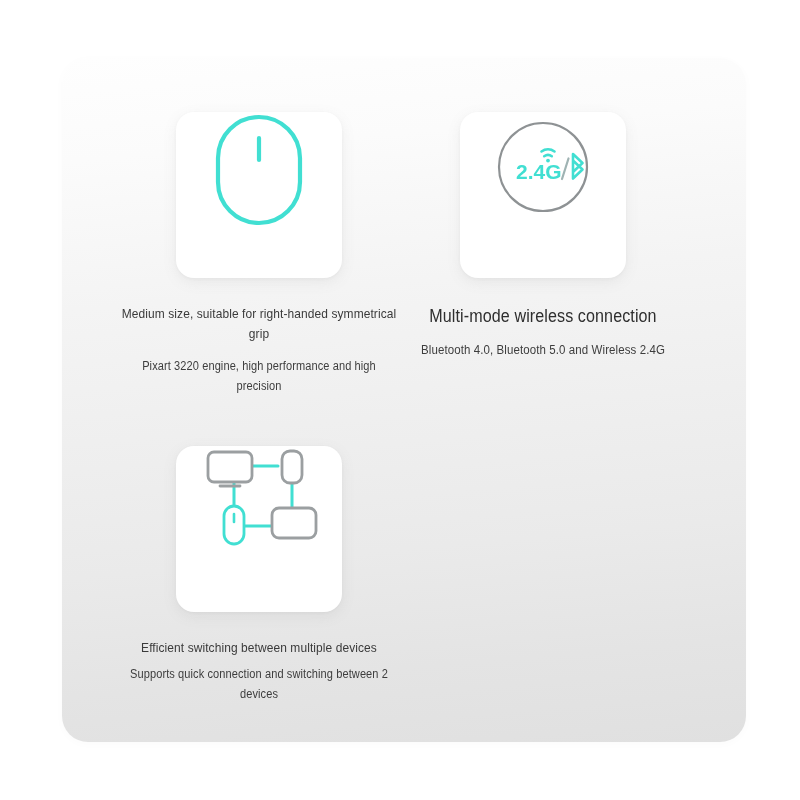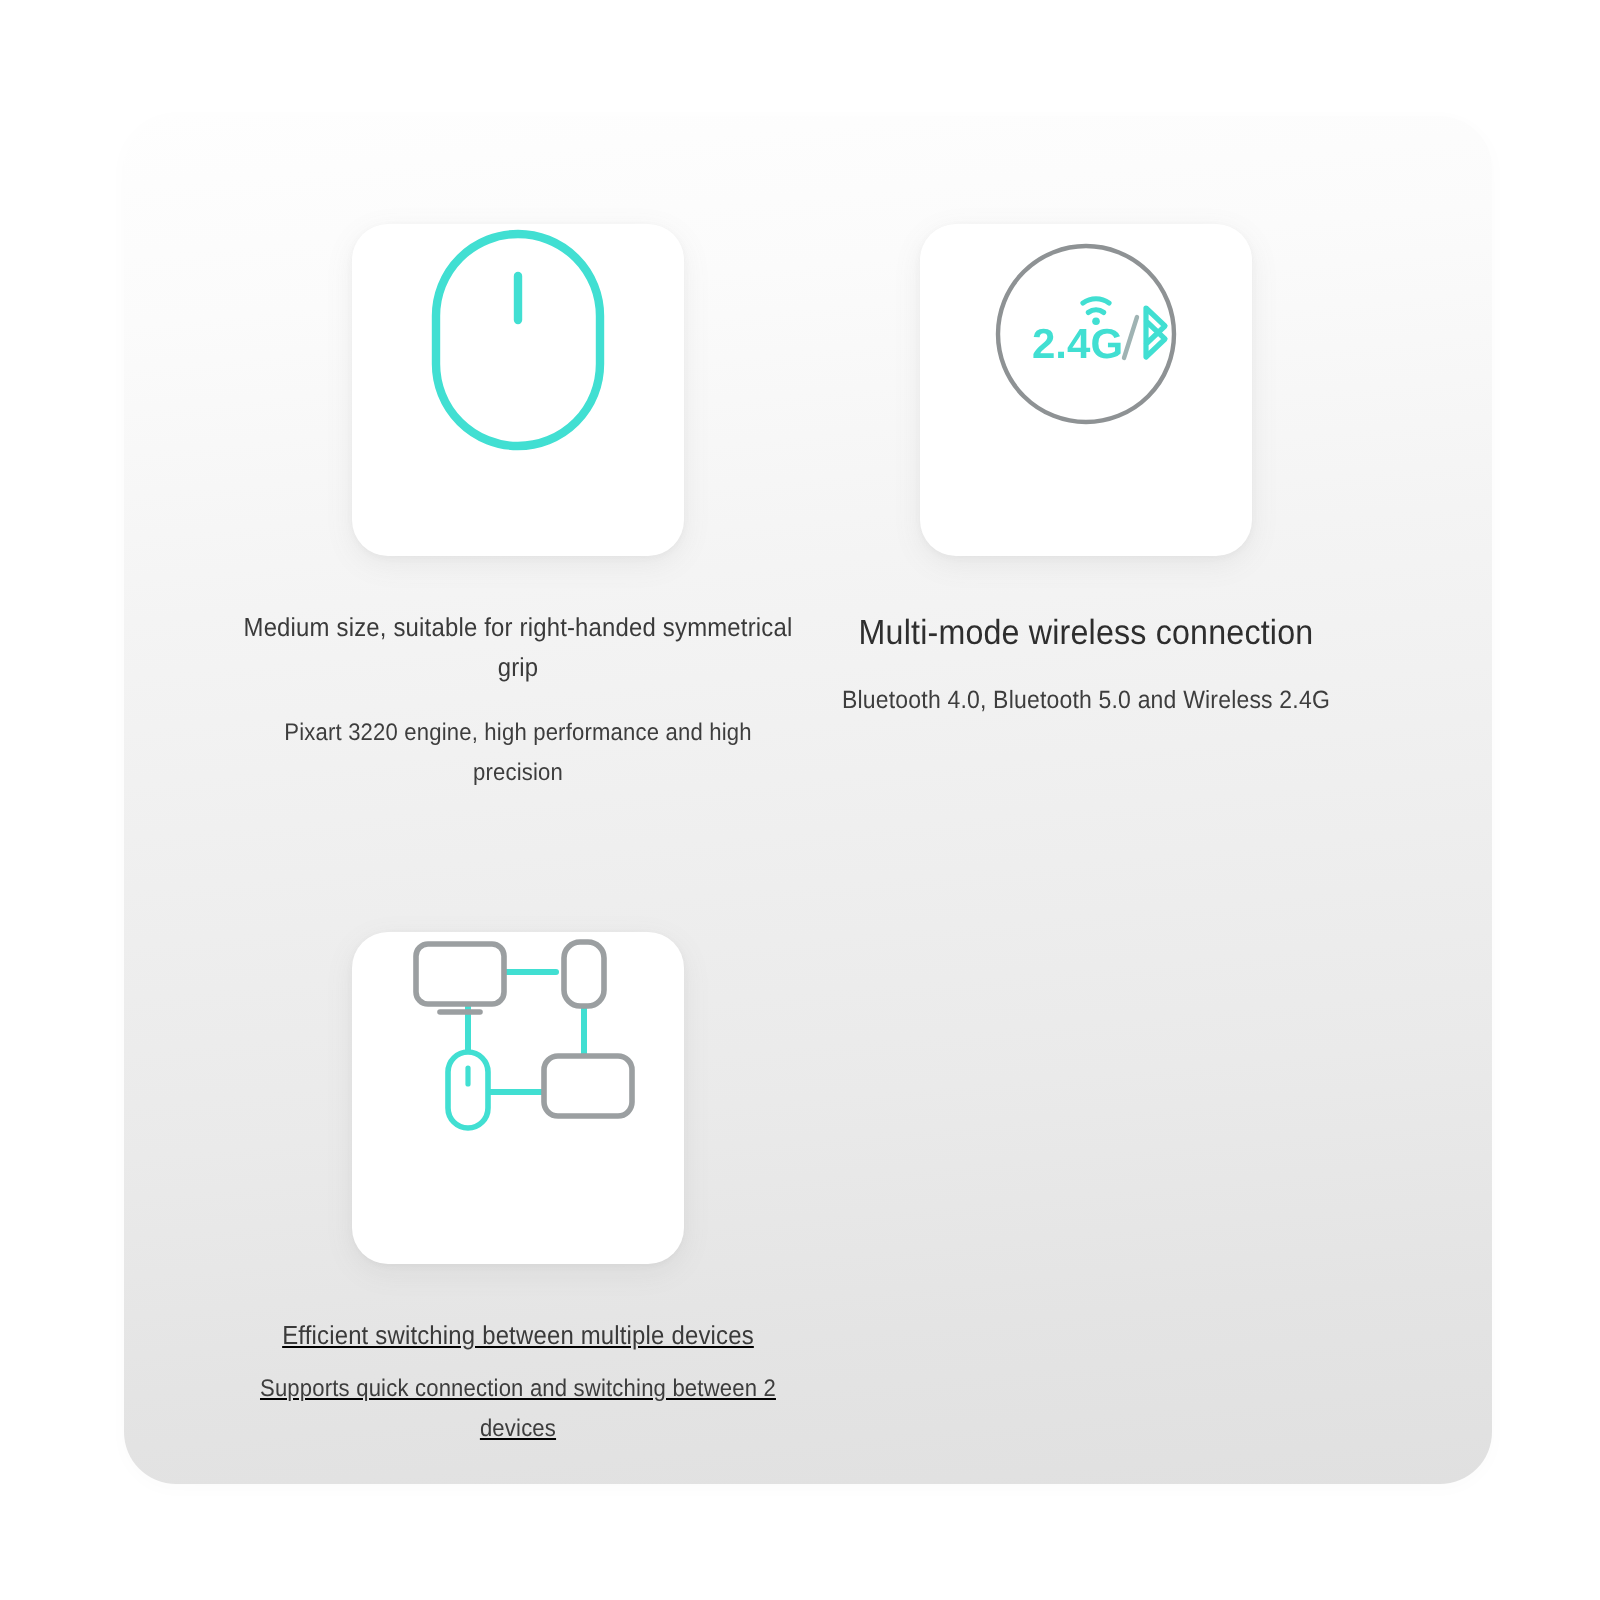--- a/index.html
+++ b/index.html
@@ -49,21 +49,21 @@
   .feature {
     position: absolute;
     width: 342px;
     display: flex;
     flex-direction: column;
     align-items: center;
   }
   .feature.col-left  { left: 26px; }
   .feature.col-right { left: 310px; }
   .feature.row-top    { top: 54px; }
-  .feature.row-bottom { top: 408px; text-decoration: underline; }
+  .feature.row-bottom { top: 388px; }
 
   .icon-card {
     width: 166px;
     height: 166px;
     border-radius: 18px;
     background: #ffffff;
     display: flex;
     justify-content: center;
     box-shadow: 0 4px 14px rgba(120,120,120,0.10),
                 0 1px 3px rgba(120,120,120,0.06);

